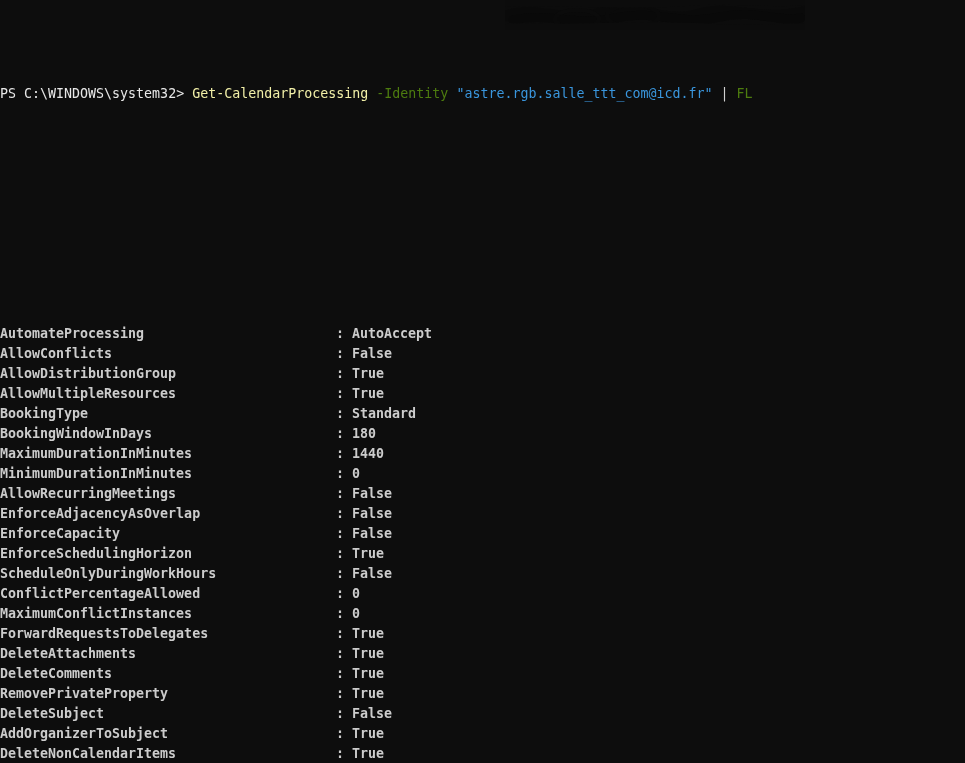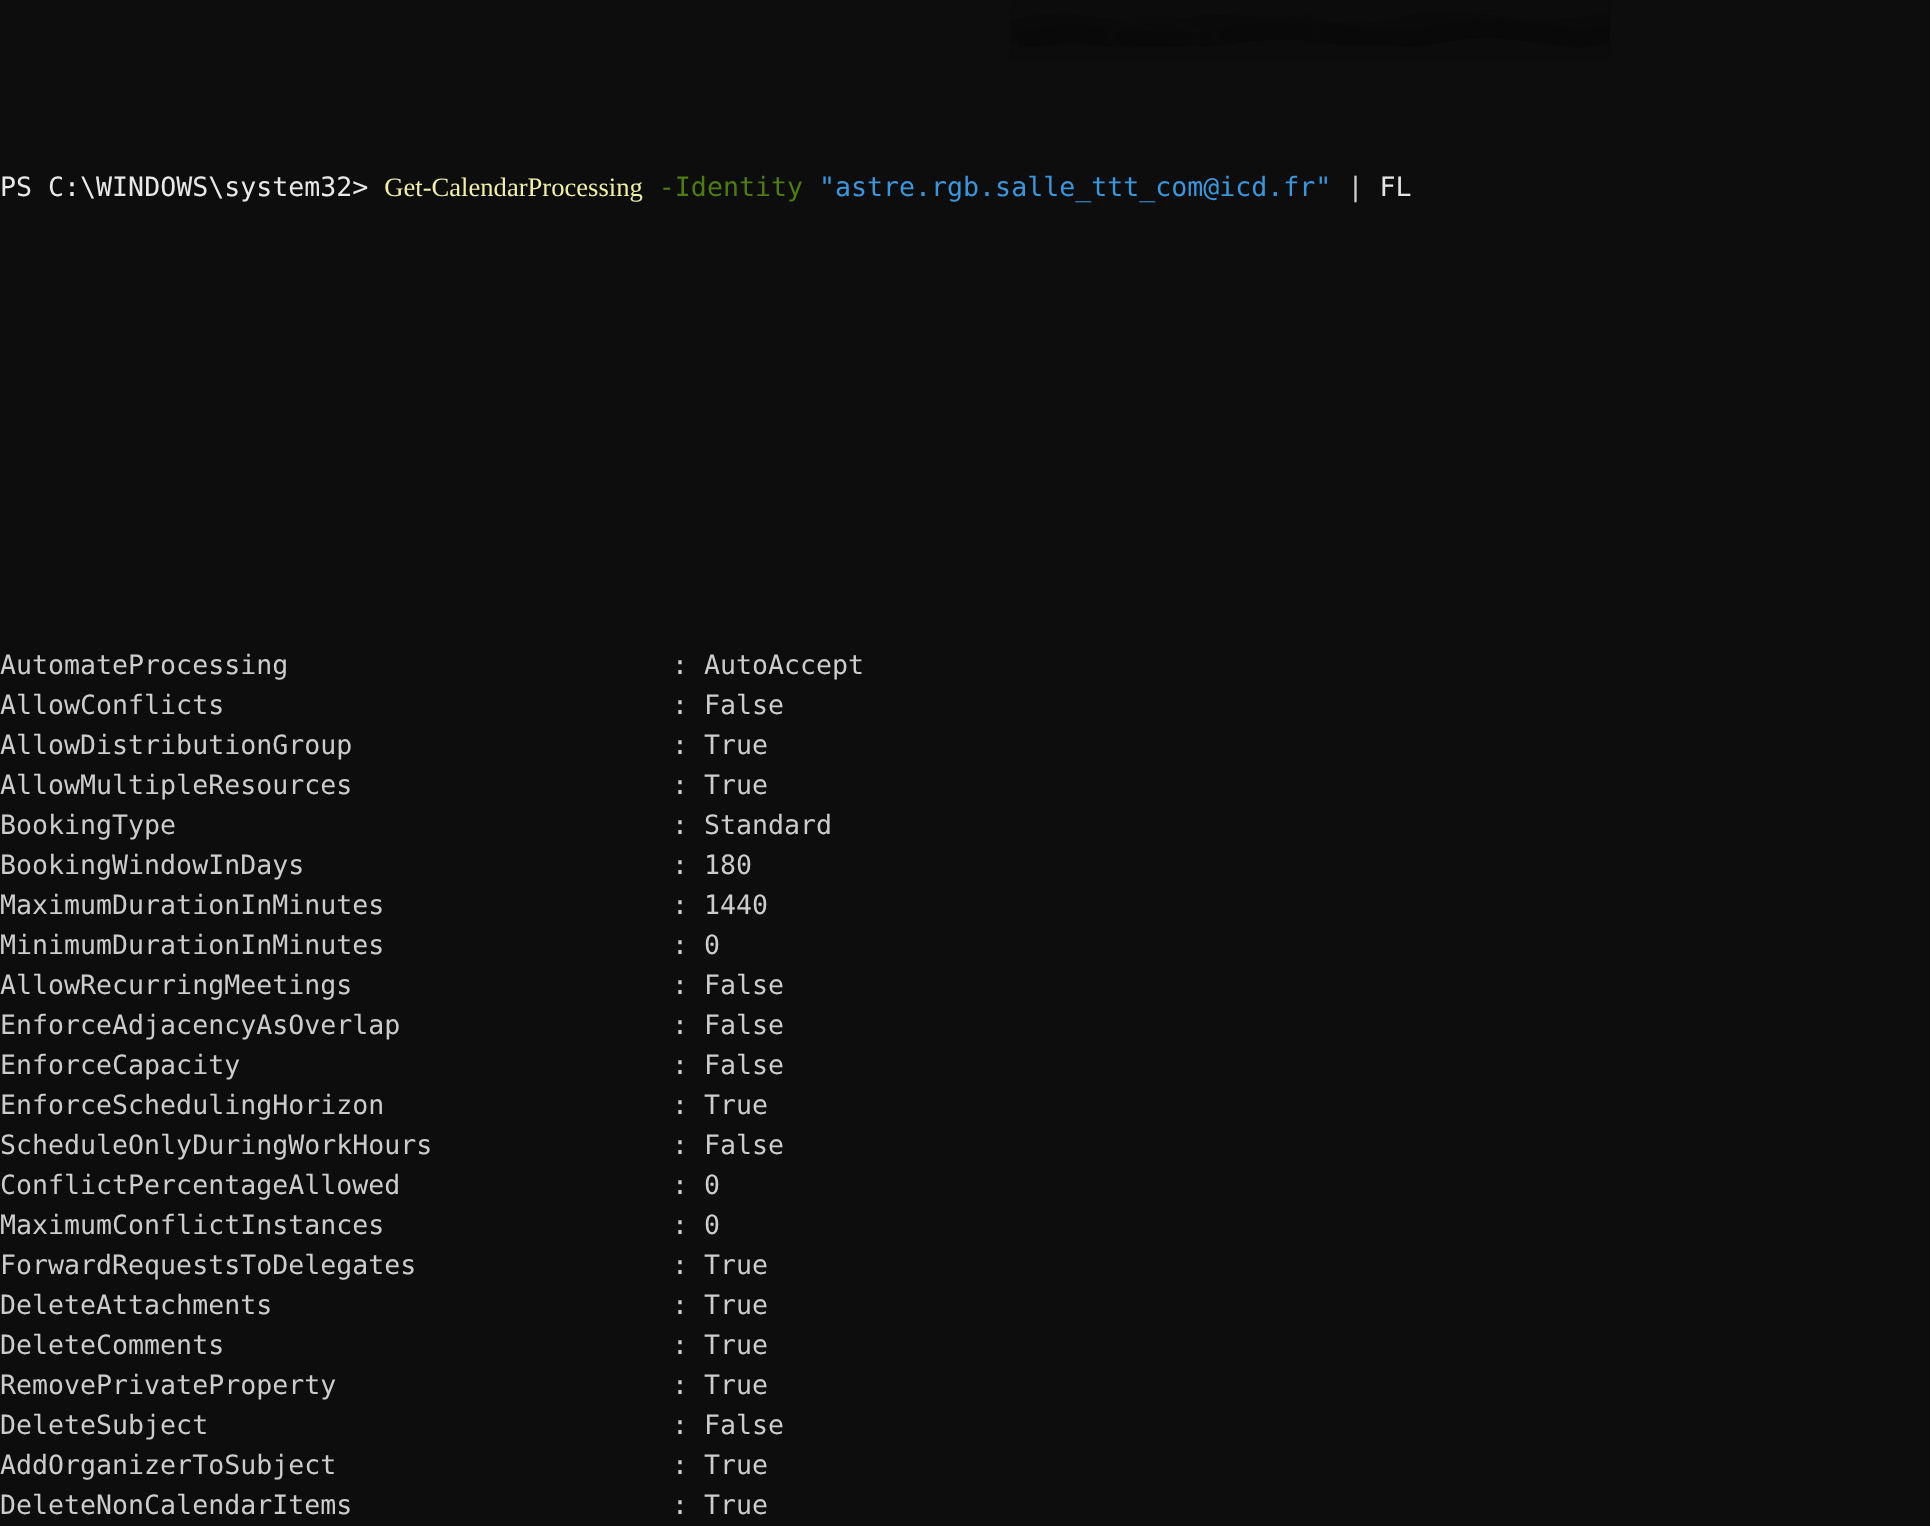--- a/index.html
+++ b/index.html
@@ -29,28 +29,28 @@
   }
   .line {
     height: 20px;
     white-space: pre;
     color: #cccccc;
   }
   .blank { height: 20px; }
 
   
   .tok-prompt   { color: #e8e8e8; text-align: center; }
-  .tok-cmd      { color: #f2f0a8; font-family: Liberation Serif, serif; }
+  .tok-cmd      { color: #f2f0a8; }
   .tok-param    { color: #4d7c0f; }
   .tok-string   { color: #3a96dd; }
   .tok-pipe     { color: #d0d0d0; }
-  .tok-fmt      { color: #e5e5e5; }
+  .tok-fmt      { color: #4d7c0f; }
 
   
-  .row { height: 20px; white-space: pre; }
+  .row { height: 20px; white-space: pre; font-weight: bold; }
   .pname {
     display: inline-block;
     width: 336px;
     color: #cccccc;
     white-space: pre;
     overflow: hidden;
     vertical-align: top;
   }
   .pcolon {
     display: inline-block;

